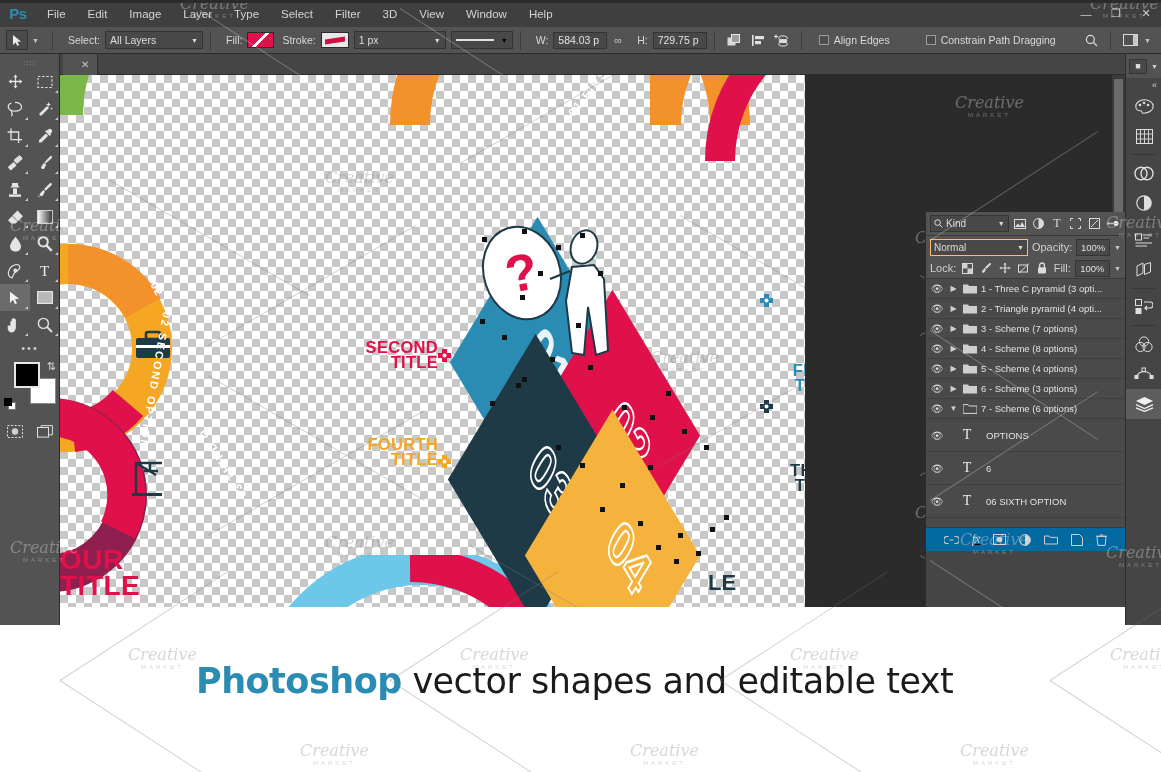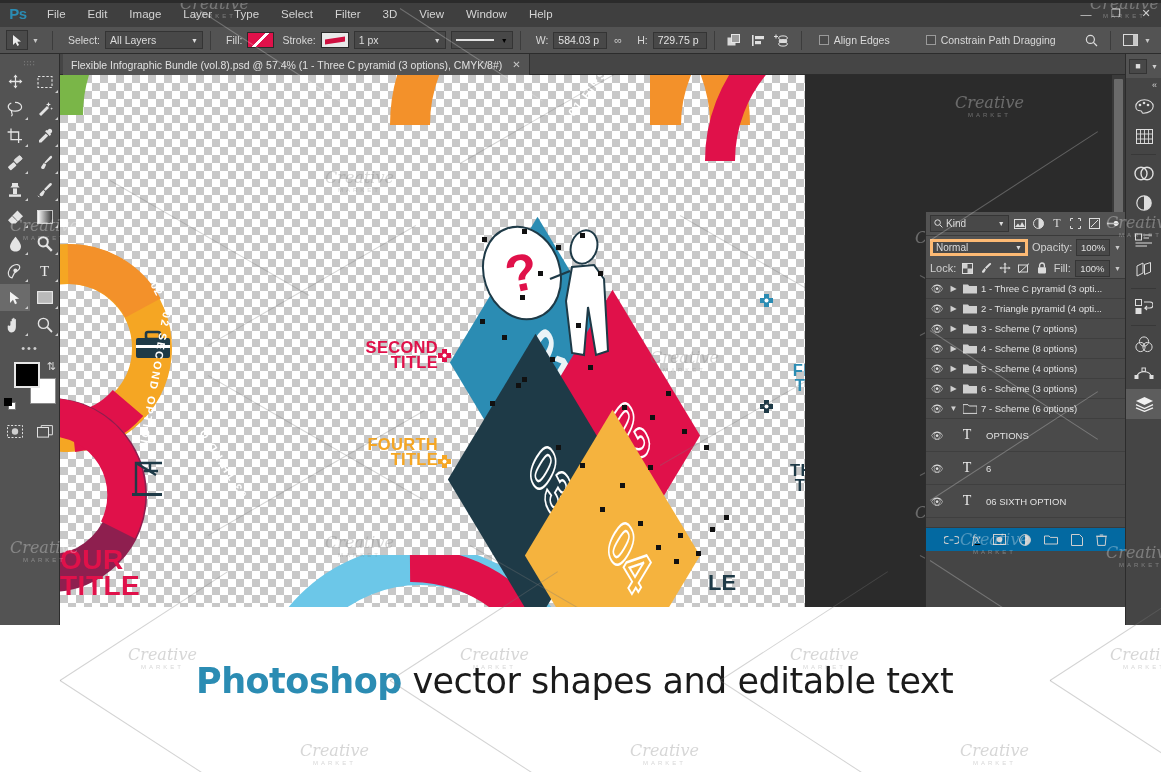--- a/index.html
+++ b/index.html
@@ -203,21 +203,21 @@
     background:#484848; border:1px solid #353535; height:17px; width:80px;
     display:flex; align-items:center; color:#dcdcdc; font-size:10px; padding:0 3px;
     justify-content:space-between;
   }
   .fi { width:16px; height:18px; display:flex; align-items:center; justify-content:center; color:#dcdcdc; font-size:11px; }
   .bm-row {
     height:22px; display:flex; align-items:center; padding:0 4px; gap:4px;
     background:#535353;
   }
   .bm-select {
-    background:#484848; border:3px solid #fdba74; height:17px; width:104px;
+    background:#484848; border:1px solid #fdba74; height:17px; width:104px;
     display:flex; align-items:center; justify-content:space-between;
     color:#dcdcdc; font-size:10px; padding:0 3px;
   }
   .op-label { color:#d0d0d0; font-size:11px; }
   .op-val { background:#484848; border:1px solid #353535; height:17px; width:36px;
     color:#e0e0e0; font-size:9.5px; display:flex; align-items:center; justify-content:center; }
   .lock-row {
     height:21px; display:flex; align-items:center; padding:0 4px; gap:4px;
     background:#535353; border-bottom:1px solid #3a3a3a;
   }
@@ -529,21 +529,20 @@
         <svg width="16" height="13" viewBox="0 0 16 13">
             <rect x="0.5" y="2.5" width="11" height="9.6" fill="none" stroke="#e0e0e0"></rect>
             <path d="M4.2 2.3 V0.6 H15.4 V9.8 H11.8" fill="none" stroke="#e0e0e0"></path>
           </svg>
       </div>
     </div>
   </div>
 
   <div class="doctab-strip">
     <div class="doctab">
-      <span>Flexible Infographic Bundle (vol.8).psd @ 57.4% (1 - Three C pyramid (3 options), CMYK/8#)</span>
       <span class="closex">✕</span>
     </div>
   </div>
 
   <div class="canvas-area">
     <div class="artboard">
 
       <svg class="abs" style="left:-60px;top:-150px" width="400" height="300">
         <path d="M60 190 A160 160 0 0 1 220 30" fill="none" stroke="#7ab648" stroke-width="46"></path>
       </svg>

